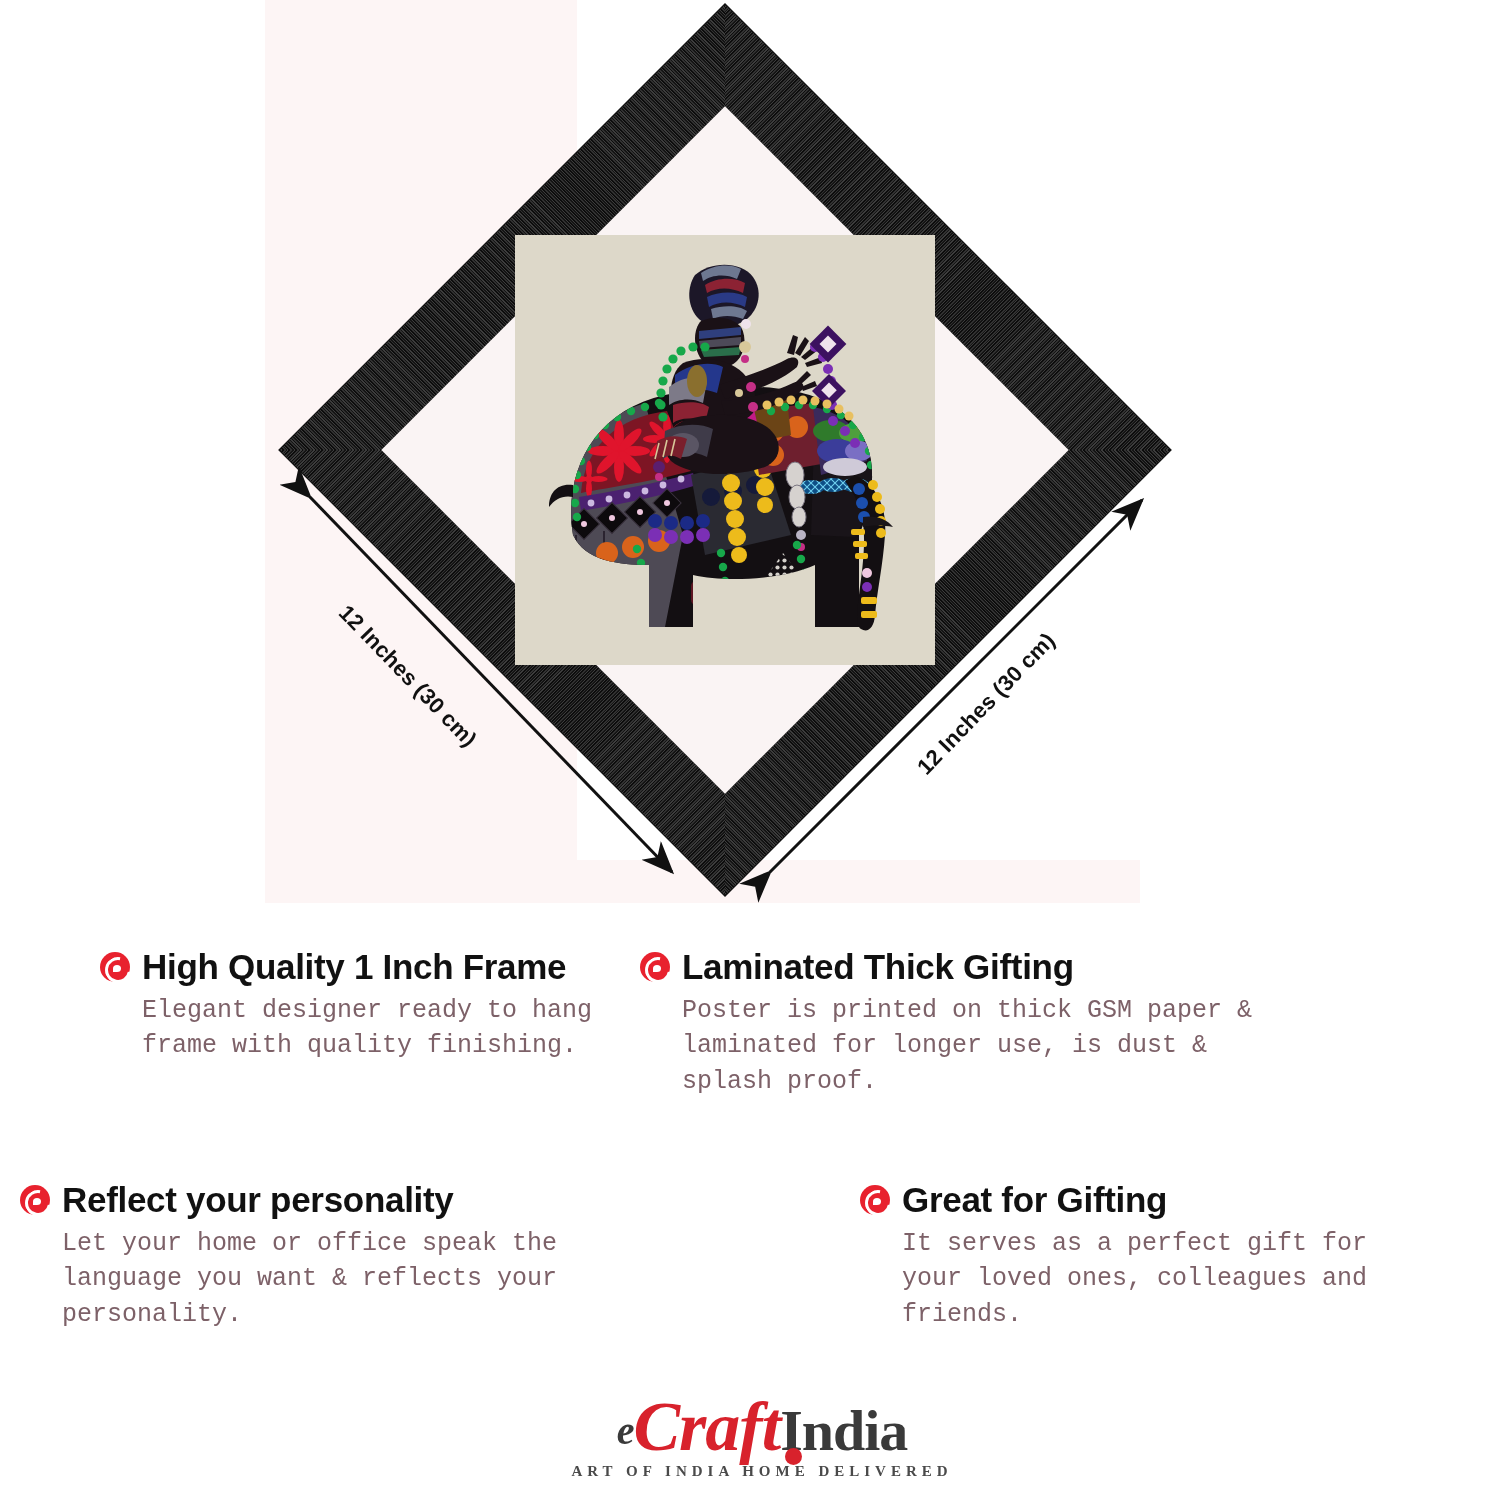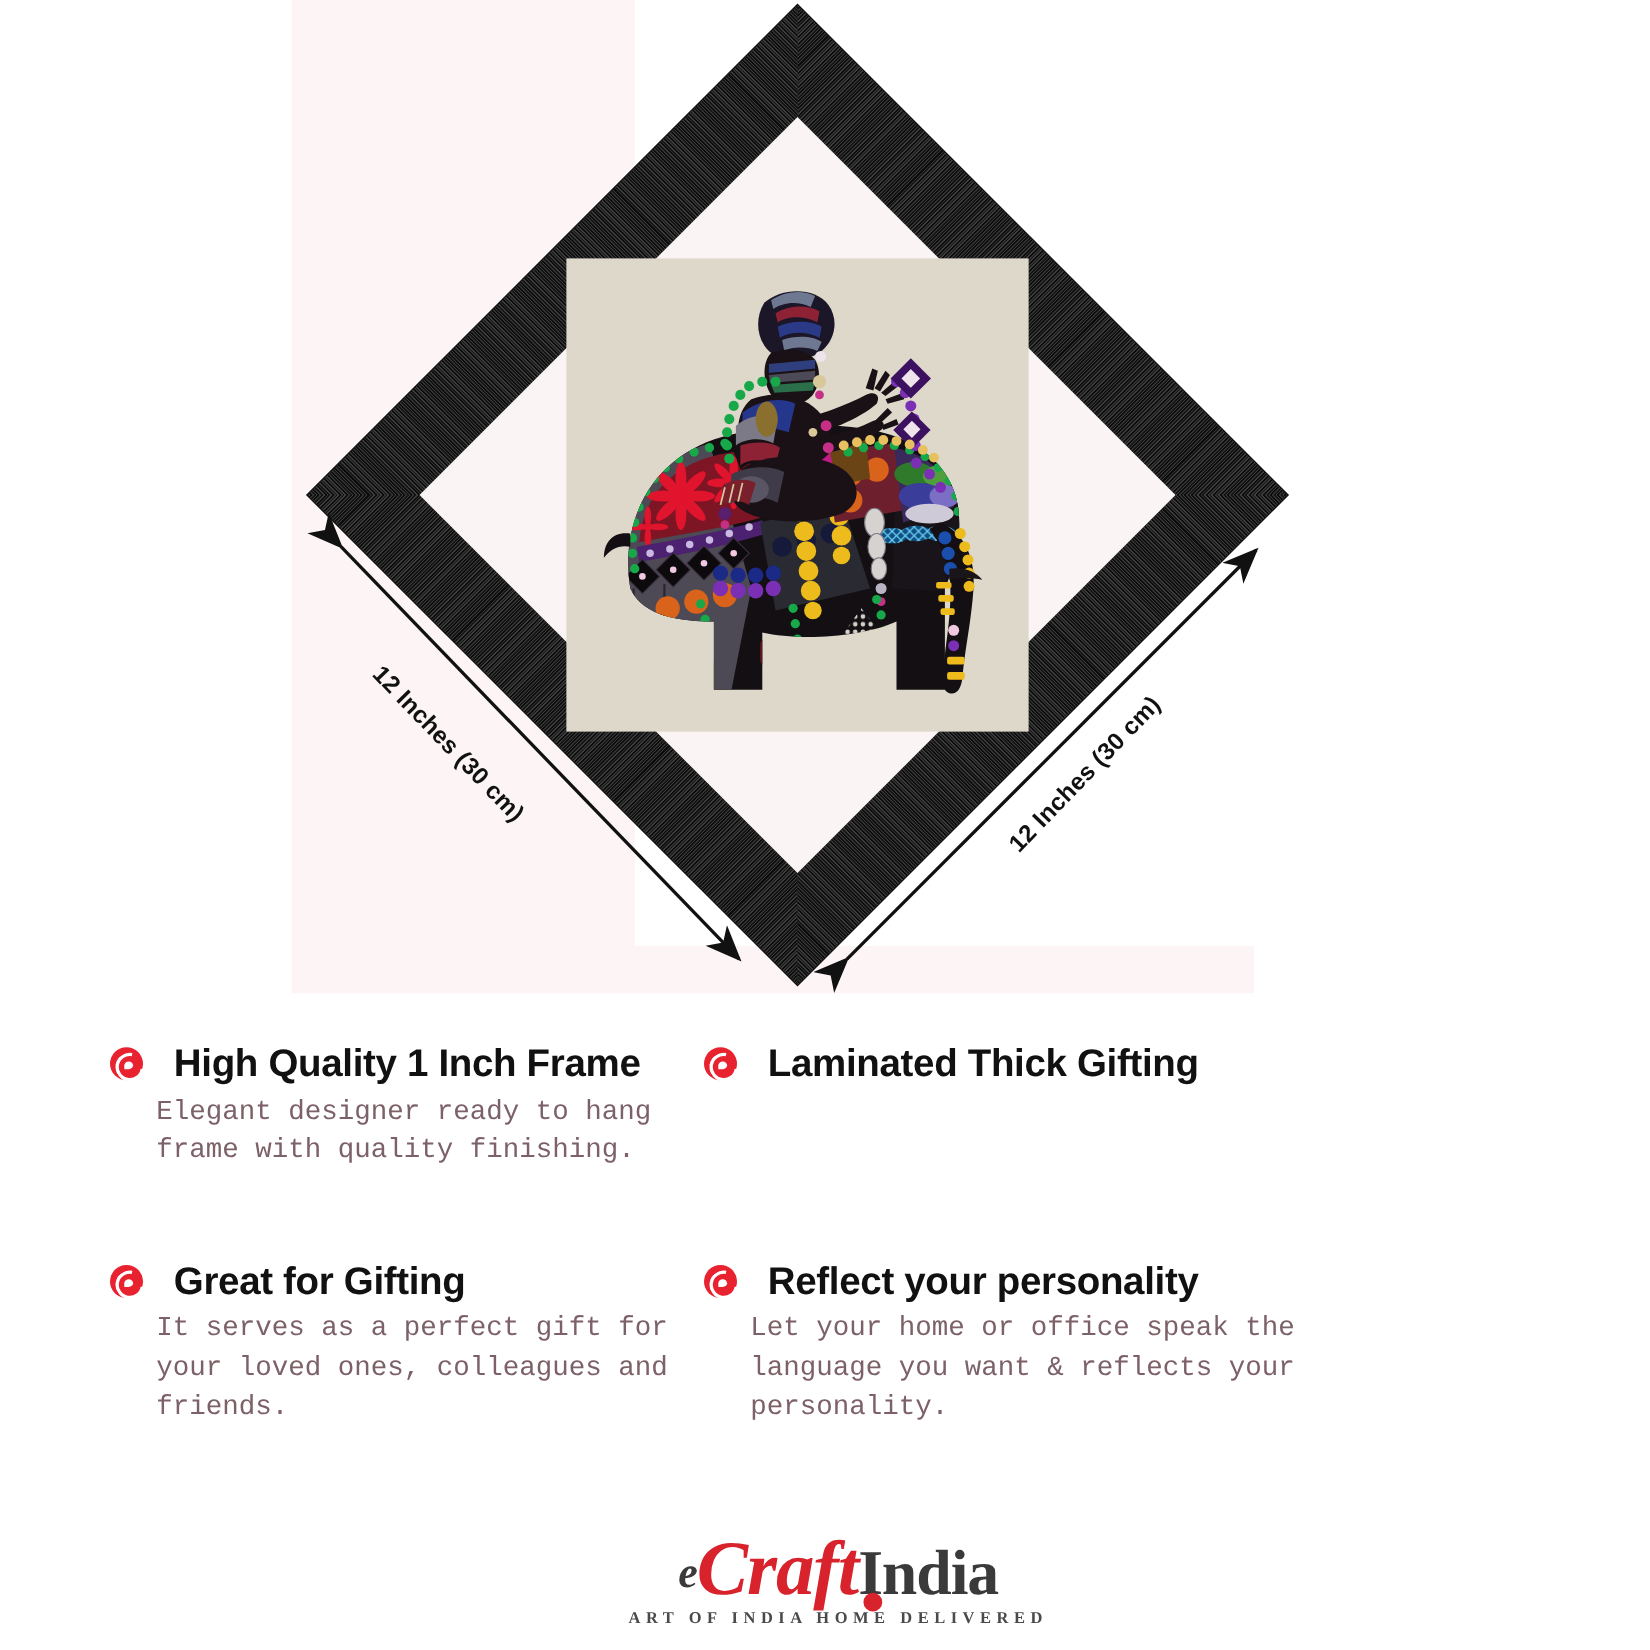--- a/index.html
+++ b/index.html
@@ -121,21 +121,21 @@
   .feature {
     width: 620px;
     padding-left: 100px;
     margin-bottom: 40px;
   }
   .feature.right { padding-left: 20px; width: 760px; }
 
   .feature-head {
     display: flex;
     align-items: center;
-    gap: 28px;
+    gap: 12px;
     margin-bottom: 6px;
   }
   .bullet-icon {
     flex: 0 0 auto;
     width: 30px; height: 30px;
     border-radius: 50%;
     background: #e8222e;
     position: relative;
     display: inline-block;
   }
@@ -674,38 +674,39 @@
           <span class="feature-title">High Quality 1 Inch Frame</span>
         </div>
         <div class="feature-desc">Elegant designer ready to hang frame with quality finishing.</div>
       </div>
 
       <div class="feature right">
         <div class="feature-head">
           <span class="bullet-icon"></span>
           <span class="feature-title">Laminated Thick Gifting</span>
         </div>
+        <div class="feature-desc">Poster is printed on thick GSM paper &amp; laminated for longer use, is dust &amp; splash proof.</div>
       </div>
     </div>
 
     <div class="feature-row" style="margin-top:42px;">
+      <div class="feature right">
+        <div class="feature-head">
+          <span class="bullet-icon"></span>
+          <span class="feature-title">Reflect your personality</span>
+        </div>
+        <div class="feature-desc">Let your home or office speak the language you want &amp; reflects your personality.</div>
+      </div>
+
       <div class="feature">
         <div class="feature-head">
           <span class="bullet-icon"></span>
           <span class="feature-title">Great for Gifting</span>
         </div>
         <div class="feature-desc">It serves as a perfect gift for your loved ones, colleagues and friends.</div>
-      </div>
-
-      <div class="feature right">
-        <div class="feature-head">
-          <span class="bullet-icon"></span>
-          <span class="feature-title">Reflect your personality</span>
-        </div>
-        <div class="feature-desc">Let your home or office speak the language you want &amp; reflects your personality.</div>
       </div>
     </div>
   </div>
 
   <div id="logo">
     <div class="logo-mark">
       <div class="logo-word">
         <span class="logo-e">e</span><span class="logo-craft">Craft</span><span class="logo-india">India</span>
       </div>
       <div class="logo-tag">ART OF INDIA   HOME DELIVERED</div>

